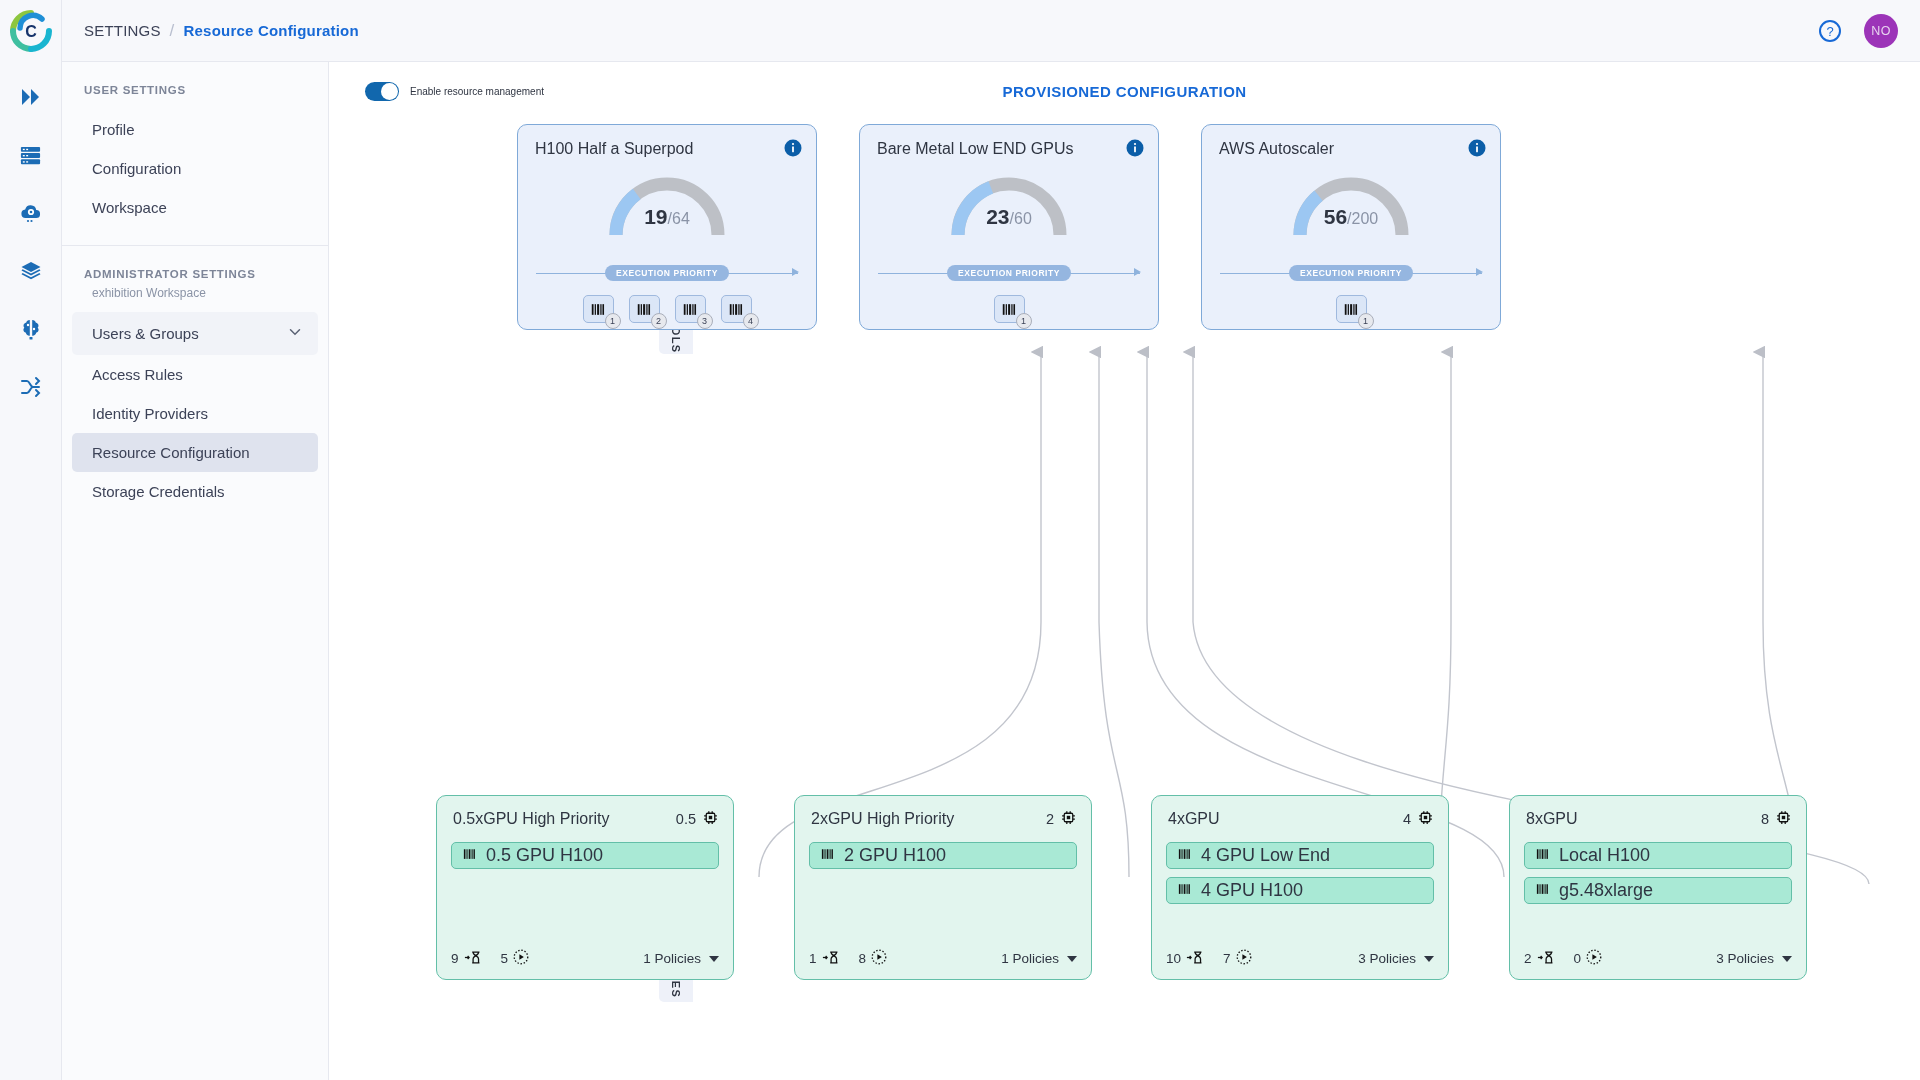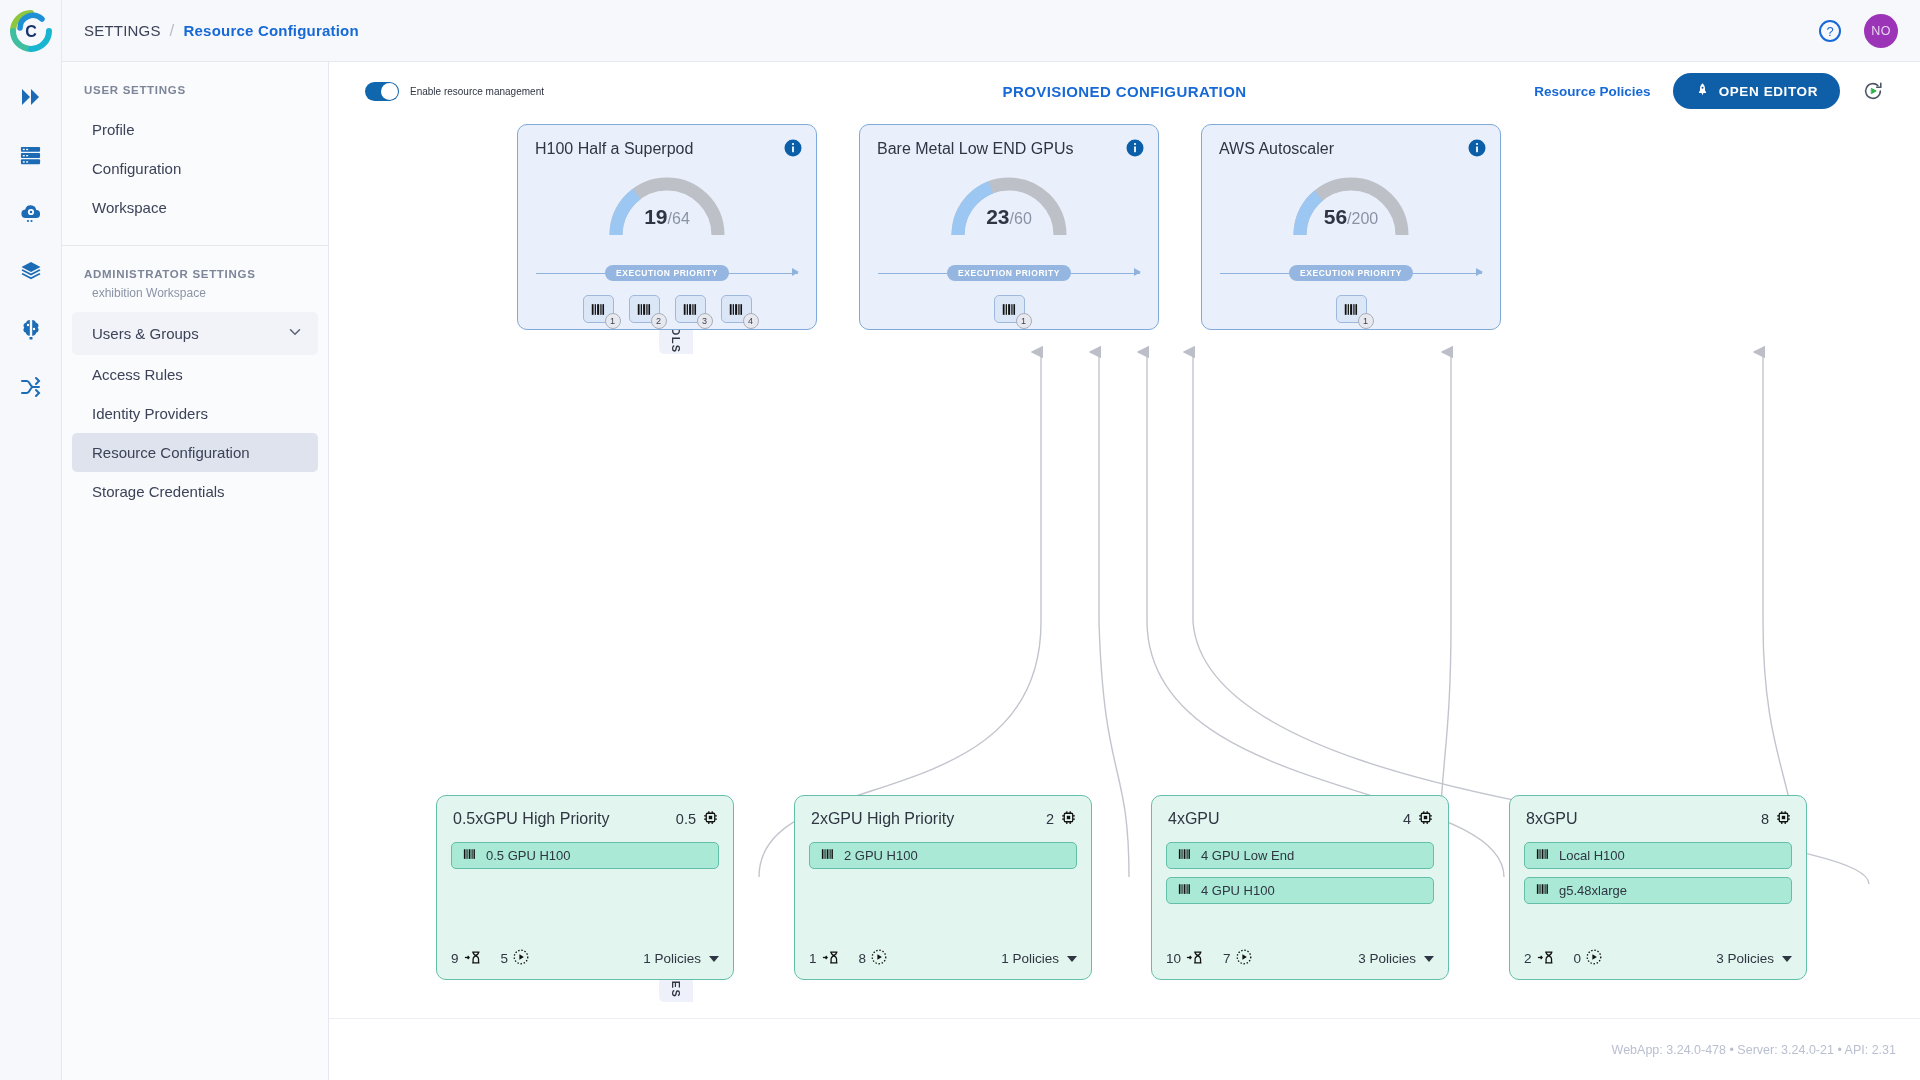--- a/index.html
+++ b/index.html
@@ -154,21 +154,21 @@
   }
   .prof-title { position: absolute; left: 16px; top: 14px; font-size: 16px; color: #2f3542; }
   .prof-gpu {
     position: absolute; right: 14px; top: 13px; display: flex; align-items: center; gap: 6px;
     font-size: 14.5px; color: #2f3542;
   }
   .prof-rows { position: absolute; left: 14px; right: 14px; top: 46px; display: flex; flex-direction: column; gap: 8px; }
   .prof-row {
     height: 27px; background: #a9e9d5; border: 1px solid #63bfa8; border-radius: 5px;
     display: flex; align-items: center; gap: 9px; padding: 0 11px;
-    font-size: 13px; color: #2f3542; cursor: pointer;
+    font-size: 18px; color: #2f3542; cursor: pointer;
   }
   .prof-foot {
     position: absolute; left: 14px; right: 14px; bottom: 11px;
     display: flex; align-items: center; font-size: 13.5px; color: #2f3542;
   }
   .stat { display: flex; align-items: center; gap: 5px; margin-right: 17px; }
   .policies { margin-left: auto; display: flex; align-items: center; gap: 8px; cursor: pointer; }
   .caret-dn { width: 0; height: 0; border-left: 5px solid transparent; border-right: 5px solid transparent; border-top: 6px solid #2f3542; }
 
   
@@ -298,39 +298,20 @@
         <div class="toggle">
           <span class="chk">
             <svg viewBox="0 0 12 12" width="11" height="11" fill="none" stroke="#1167ad" stroke-width="1.8" stroke-linecap="round">
                 <path d="M2.5 6.2l2.3 2.3L9.6 3.7"></path>
               </svg>
           </span>
         </div>
         <span class="toggle-label">Enable resource management</span>
       </div>
       <div class="provisioned">PROVISIONED CONFIGURATION</div>
-      <div class="topbar-right">
-        <span class="res-policies">Resource Policies</span>
-        <button class="open-editor">
-          <span>
-            <svg viewBox="0 0 24 24" width="15" height="15" fill="#fff">
-                <path d="M12 2c2.6 2.2 4 5.3 4 8.6v3.1l1.6 2.1v1.6h-4.1L12 21l-1.5-3.6H6.4v-1.6L8 13.7v-3.1C8 7.3 9.4 4.2 12 2z"></path>
-                <circle cx="12" cy="9.2" r="1.6" fill="#0f5ea8"></circle>
-              </svg>
-          </span>
-          <span>OPEN EDITOR</span>
-        </button>
-        <span class="refresh-ico">
-          <svg viewBox="0 0 24 24" width="22" height="22" fill="none" stroke="#4d5565" stroke-width="1.7" stroke-linecap="round">
-            <path d="M20 12a8 8 0 1 1-2.6-5.9"></path>
-              <path d="M20.5 3.5V8h-4.5"></path>
-            <path d="M10.5 9.3l5 2.7-5 2.7z" fill="#2bb24c" stroke="#2bb24c" stroke-width="1"></path>
-          </svg>
-        </span>
-      </div>
     </div>
 
     <div class="vtab" id="vtab-pools">
       <span>RESOURCE POOLS</span>
     </div>
     <div class="vtab" id="vtab-profiles">
       <span>RESOURCE PROFILES</span>
     </div>
 
     <svg id="wires">
@@ -723,17 +704,14 @@
         </span>
         <span class="policies">
           <span>3 Policies</span>
           <span class="caret-dn"></span>
         </span>
       </div>
     </div>
 
   </div>
 
-  <div class="footer">
-    <span>WebApp: 3.24.0-478 • Server: 3.24.0-21 • API: 2.31</span>
-  </div>
 
 </div>
 
 </body></html>

